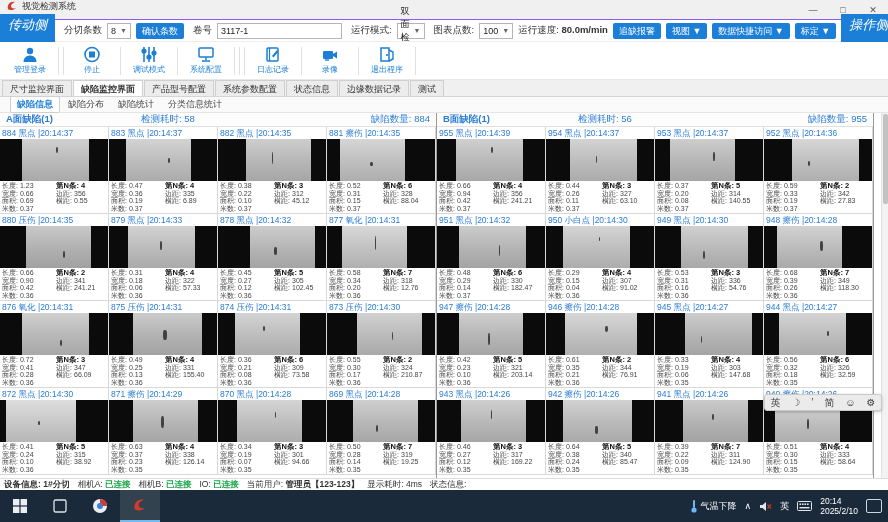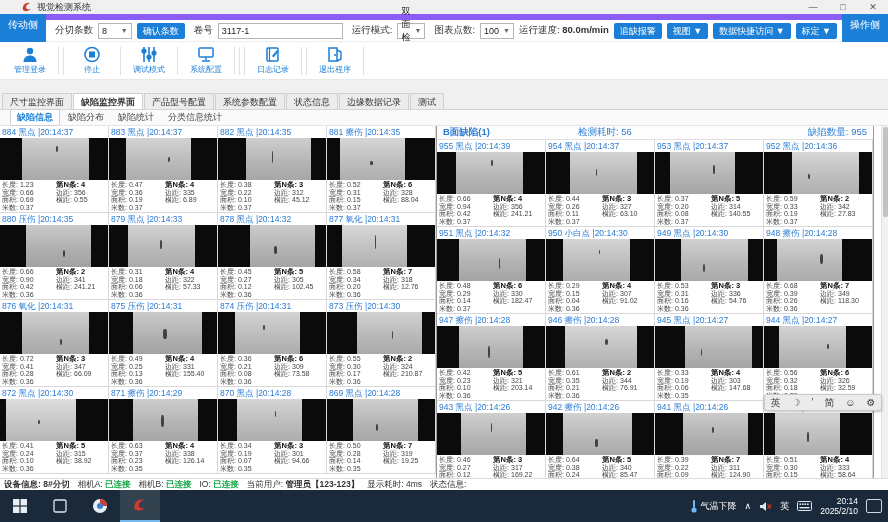--- a/index.html
+++ b/index.html
@@ -1,47 +1,47 @@
 <!DOCTYPE html>
 <html><head>
 <meta charset="utf-8">
 <style>
   * { box-sizing: border-box; margin: 0; padding: 0; }
   html,body { width:888px; height:522px; overflow:hidden; }
   body { font-family: "Liberation Sans","DejaVu Sans",sans-serif; background:#fff; position:relative; }
   .app { width:888px; height:522px; display:flex; flex-direction:column; position:relative; }
 
   
-  .titlebar { height:20px; background:#f0f0f0; display:flex; align-items:center; padding-left:21px; flex:0 0 auto; border-bottom:6px solid #8b5cf6;}
+  .titlebar { height:20px; background:#f0f0f0; display:flex; padding-left:6px; flex:0 0 auto; border-bottom:1px solid #8b5cf6;}
   .titlebar .logo { width:12px; height:12px; margin-right:4px; }
   .titlebar .ttl { font-size:9px; color:#333; }
   .win-controls { margin-left:auto; display:flex; }
   .win-controls span { width:30px; text-align:center; font-size:9px; color:#555; line-height:20px; cursor:default; }
 
   
   .toolbar1 { height:22px; background:#fff; display:flex; align-items:center; gap:5px; flex:0 0 auto; font-size:9.5px; color:#333; border-bottom:1px solid #eee; }
-  .side-btn { background:#1b7fd8; color:#fff; height:34px; line-height:22px; padding:0 8px; font-size:10px; flex:0 0 auto;}
+  .side-btn { background:#1b7fd8; color:#fff; height:34px; line-height:22px; padding:0 8px; font-size:13px; flex:0 0 auto;font-style:italic;}
   .tb-label { margin-left:4px; white-space:nowrap; }
   .combo { border:1px solid #b5b5b5; background:#fff; height:16px; display:flex; align-items:center; padding:0 3px; font-size:9px; color:#222; }
   .combo .caret { margin-left:auto; font-size:7px; color:#666; padding-left:4px; }
   .txt-input { border:1px solid #b5b5b5; background:#fff; height:16px; font-size:9px; color:#222; padding:0 3px; font-family:inherit; }
   .blue-btn { background:#1b7fd8; color:#fff; border:none; height:16px; line-height:16px; padding:0 6px; font-size:9px; border-radius:2px; white-space:nowrap; }
   .speed { white-space:nowrap; }
   .speed b { font-weight:bold; }
   .right-side { margin-left:auto; }
 
   
   .toolbar2 { height:38px; background:#fff; display:flex; align-items:center; padding-left:4px; flex:0 0 auto; border-bottom:1px solid #e8e8e8;}
   .abtn { display:flex; flex-direction:column; align-items:center; justify-content:center; width:52px; height:36px; cursor:pointer; }
   .abtn svg { width:18px; height:17px; }
   .abtn .albl { font-size:8px; color:#1b7fd8; margin-top:1px; white-space:nowrap; }
   .asep { width:1px; height:28px; background:#e0e0e0; margin:0 2px; }
 
   
-  .tabbar { height:30px; background:#f0f0f0; display:flex; align-items:flex-end; padding-left:2px; flex:0 0 auto; border-bottom:1px solid #d5d5d5;}
+  .tabbar { height:17px; background:#f0f0f0; display:flex; align-items:flex-end; padding-left:2px; flex:0 0 auto; border-bottom:1px solid #d5d5d5;}
   .tab { font-size:9px; color:#333; padding:2px 7px; border:1px solid #cfcfcf; border-bottom:none; background:#ececec; margin-right:1px; height:16px; line-height:12px; }
   .tab.active { background:#fff; font-weight:bold; }
   .subtabbar { height:16px; background:#fafafa; display:flex; align-items:center; padding-left:10px; gap:2px; flex:0 0 auto; border-bottom:1px solid #e5e5e5;}
   .subtab { font-size:9px; color:#444; padding:1px 6px; }
   .subtab.active { color:#1b7fd8; font-weight:bold; border:1px solid #d0d0d0; background:#fff; border-radius:2px; }
 
   
   .content { flex:1 1 auto; display:flex; position:relative; overflow:hidden; background:#fff; }
   .panel { width:437px; display:flex; flex-direction:column; border-right:1px solid #9a9a9a; }
   .panel:last-of-type { border-right:none; }
@@ -69,21 +69,21 @@
   .statusbar { height:12px; background:#fff; border-top:1px solid #ddd; display:flex; align-items:center; font-size:8.5px; color:#333; padding:0 4px; gap:8px; flex:0 0 auto; white-space:nowrap;}
   .statusbar .b { font-weight:bold; }
   .statusbar .green { color:#18a74a; font-weight:bold; }
 
   
   .taskbar { height:32px; background:#1b2a3a; display:flex; align-items:center; flex:0 0 auto; color:#fff; }
   .tb-icon { width:40px; height:32px; display:flex; align-items:center; justify-content:center; }
   .tb-icon.activeapp { background:#33424f; border-bottom:2px solid #76b9ed; }
   .tray { margin-left:auto; display:flex; align-items:center; gap:8px; padding-right:6px; font-size:9px;}
   .tray .titem { display:flex; align-items:center; gap:3px; }
-  .clock { text-align:right; font-size:8.5px; line-height:10px; }
+  .clock { text-align:left; font-size:8.5px; line-height:10px; }
   .chev { font-size:9px; }
   .notif { width:16px; height:14px; border:1px solid #cfd8e0; border-radius:2px; }
 
   
   .imebar { position:absolute; left:764px; top:394px; width:118px; height:17px; background:#ebebeb; border:1px solid #c9c9c9; border-radius:3px; display:flex; align-items:center; justify-content:space-around; font-size:10px; color:#3c3c3c; z-index:50; box-shadow:0 1px 3px rgba(0,0,0,.25);}
   .imebar span { cursor:pointer; }
 </style>
 </head>
 <body>
 
@@ -172,20 +172,28 @@
     <div class="asep"></div>
     <div class="abtn">
       <svg viewBox="0 0 18 17">
           <rect x="3" y="2" width="11" height="13" rx="1" fill="none" stroke="#1b7fd8" stroke-width="1.5"></rect>
           <line x1="5.5" y1="2" x2="5.5" y2="15" stroke="#1b7fd8" stroke-width="1.2"></line>
           <path d="M8 10 L13 4 L14.5 5.5 L9.5 11.5 Z" fill="#1b7fd8"></path>
         </svg>
       <span class="albl">日志记录</span>
     </div>
     <div class="asep"></div>
+    <div class="abtn">
+      <svg viewBox="0 0 18 17">
+          <rect x="2" y="5" width="10" height="8" rx="1" fill="#1b7fd8"></rect>
+          <path d="M12 8 L16 5.5 V12.5 L12 10 Z" fill="#1b7fd8"></path>
+          <line x1="4" y1="14" x2="8" y2="14" stroke="#1b7fd8" stroke-width="1.4"></line>
+        </svg>
+      <span class="albl">录像</span>
+    </div>
     <div class="asep"></div>
     <div class="abtn">
       <svg viewBox="0 0 18 17">
           <path d="M3 2 H11 V15 H3 Z" fill="none" stroke="#1b7fd8" stroke-width="1.5"></path>
           <path d="M11 4 L15 6 V13 L11 15" fill="none" stroke="#1b7fd8" stroke-width="1.4"></path>
           <circle cx="9" cy="9" r="1.1" fill="#1b7fd8"></circle>
         </svg>
       <span class="albl">退出程序</span>
     </div>
     <div class="asep"></div>
@@ -202,20 +210,25 @@
   </div>
   <div class="subtabbar">
     <div class="subtab active">缺陷信息</div>
     <div class="subtab">缺陷分布</div>
     <div class="subtab">缺陷统计</div>
     <div class="subtab">分类信息统计</div>
   </div>
 
   <div class="content">
     <div class="panel">
+      <div class="panel-header">
+        <span class="ph-title">A面缺陷(1)</span>
+        <span class="ph-mid"><span>检测耗时:</span> <span>58</span></span>
+        <span class="ph-right"><span>缺陷数量:</span> <span>884</span></span>
+      </div>
       <div class="grid">
           <div class="cell">
     <div class="cell-title">
       <span>884</span>
       <span>黑点</span>
       <span>|20:14:37</span>
     </div>
     <div class="thumb" style="background: rgb(198, 198, 198);">
       <div class="shade"></div>
       <div class="bar-l" style="width: 20%;"></div>
@@ -1052,21 +1065,21 @@
     </div>
   </div>
         </div>
     </div>
     <div class="vscroll">
         <div class="thumbbar"></div>
       </div>
   </div>
 
   <div class="statusbar">
-    <span><span class="b">设备信息:</span> <span class="b">8#分切</span></span>
+    <span><span class="b">设备信息:</span> <span class="b">1#分切</span></span>
     <span><span>相机A:</span> <span class="green">已连接</span></span>
     <span><span>相机B:</span> <span class="green">已连接</span></span>
     <span><span>IO:</span> <span class="green">已连接</span></span>
     <span><span>当前用户:</span> <span class="b">管理员【123-123】</span></span>
     <span><span>显示耗时:</span> <span>4ms</span></span>
     <span>状态信息:</span>
   </div>
 
   <div class="taskbar">
     <div class="tb-icon">

